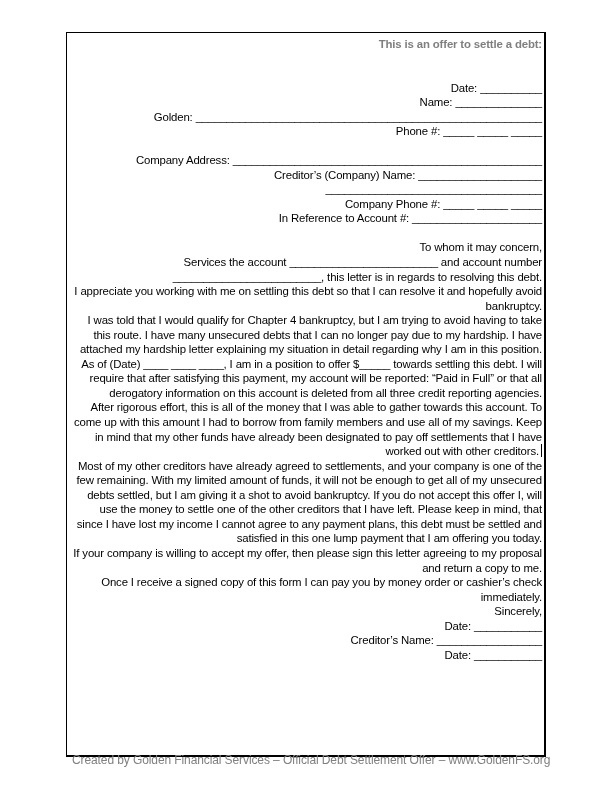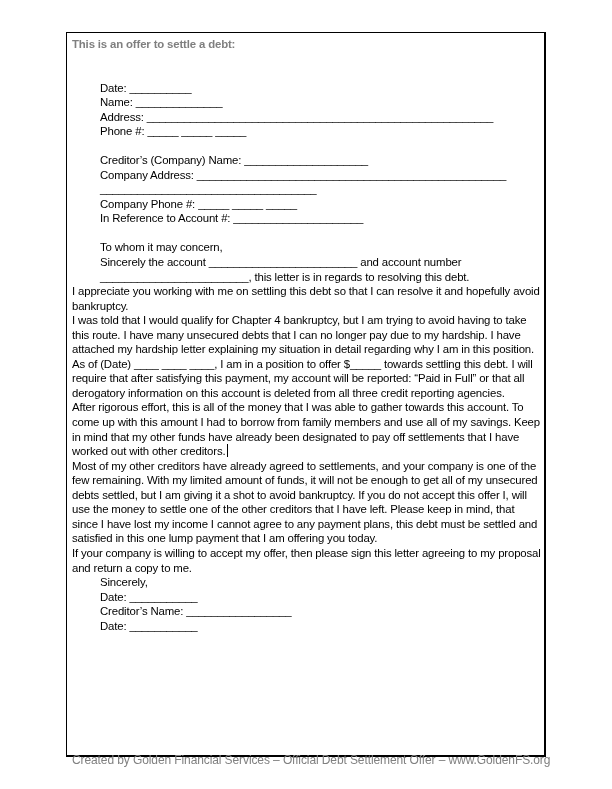--- a/index.html
+++ b/index.html
@@ -28,20 +28,21 @@
       box-sizing: content-box;
     }
     .content {
       position: absolute;
       left: 5px;
       top: 4px;
       width: 470px;
       font-size: 11.4px;
       line-height: 14.55px;
       letter-spacing: -0.15px;
+      text-align: right;
     }
     .heading {
       color: #7f7f7f;
       font-weight: bold;
       margin-bottom: 29px;
     }
     .line { white-space: pre; display: block; margin-left: 28px; }
     .para { display: block; white-space: normal; }
     .gap { height: 14.5px; }
     .blank { white-space: pre; margin-top: 22px; }
@@ -68,46 +69,47 @@
 <body>
 
 <div class="page-frame">
   <div class="content">
 
     <div class="heading">This is an offer to settle a debt:</div>
 
     <div>
       <span class="line"><span>Date:</span> <span>__________</span></span>
       <span class="line"><span>Name:</span> <span>______________</span></span>
-      <span class="line"><span>Address:</span> <span>________________________________________________________</span></span>
+      <span class="line"><span>Golden:</span> <span>________________________________________________________</span></span>
       <span class="line"><span>Phone #:</span> <span>_____ _____ _____</span></span>
     </div>
 
     <div class="gap"></div>
 
     <div>
+      <span class="line"><span>Company Address:</span> <span>__________________________________________________</span></span>
       <span class="line"><span>Creditor’s (Company) Name:</span> <span>____________________</span></span>
-      <span class="line"><span>Company Address:</span> <span>__________________________________________________</span></span>
       <span class="line"><span>___________________________________</span></span>
       <span class="line"><span>Company Phone #:</span> <span>_____ _____ _____</span></span>
       <span class="line"><span>In Reference to Account #:</span> <span>_____________________</span></span>
     </div>
 
     <div class="gap"></div>
 
     <div>
       <span class="line">To whom it may concern,</span>
-      <span class="line"><span>Sincerely the account </span><span>________________________</span><span> and account number</span></span>
+      <span class="line"><span>Services the account </span><span>________________________</span><span> and account number</span></span>
       <span class="line"><span>________________________</span><span>, this letter is in regards to resolving this debt.</span></span>
       <span class="para">I appreciate you working with me on settling this debt so that I can resolve it and hopefully avoid bankruptcy.</span>
       <span class="para">I was told that I would qualify for Chapter 4 bankruptcy, but I am trying to avoid having to take this route. I have many unsecured debts that I can no longer pay due to my hardship. I have attached my hardship letter explaining my situation in detail regarding why I am in this position.</span>
       <span class="para"><span>As of (Date) </span><span class="blank">____ ____ ____</span><span>, I am in a position to offer $</span><span class="blank">_____</span><span> towards settling this debt.  I will require that after satisfying this payment, my account will be reported: “Paid in Full” or that all derogatory information on this account is deleted from all three credit reporting agencies.</span></span>
       <span class="para"><span>After rigorous effort, this is all of the money that I was able to gather towards this account. To come up with this amount I had to borrow from family members and use all of my savings. Keep in mind that my other funds have already been designated to pay off settlements that I have worked out with other creditors.</span><span class="cursor"></span></span>
       <span class="para">Most of my other creditors have already agreed to settlements, and your company is one of the few remaining. With my limited amount of funds, it will not be enough to get all of my unsecured debts settled, but I am giving it a shot to avoid bankruptcy. If you do not accept this offer I, will use the money to settle one of the other creditors that I have left. Please keep in mind, that since I have lost my income I cannot agree to any payment plans, this debt must be settled and satisfied in this one lump payment that I am offering you today.</span>
       <span class="para">If your company is willing to accept my offer, then please sign this letter agreeing to my proposal and return a copy to me.</span>
+      <span class="para">Once I receive a signed copy of this form I can pay you by money order or cashier’s check immediately.</span>
       <span class="line">Sincerely,</span>
     </div>
 
     <div>
       <span class="line"><span>Date:</span> <span>___________</span></span>
       <span class="line"><span>Creditor’s Name:</span> <span>_________________</span></span>
       <span class="line"><span>Date:</span> <span>___________</span></span>
     </div>
   </div>
 

